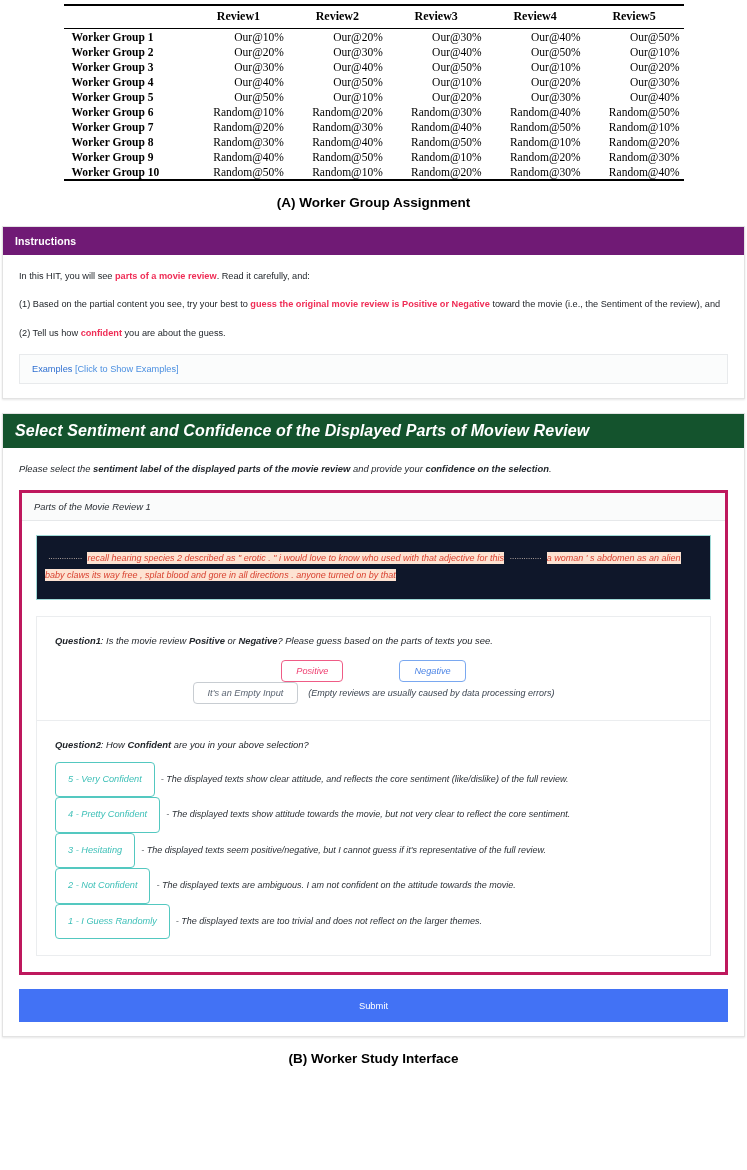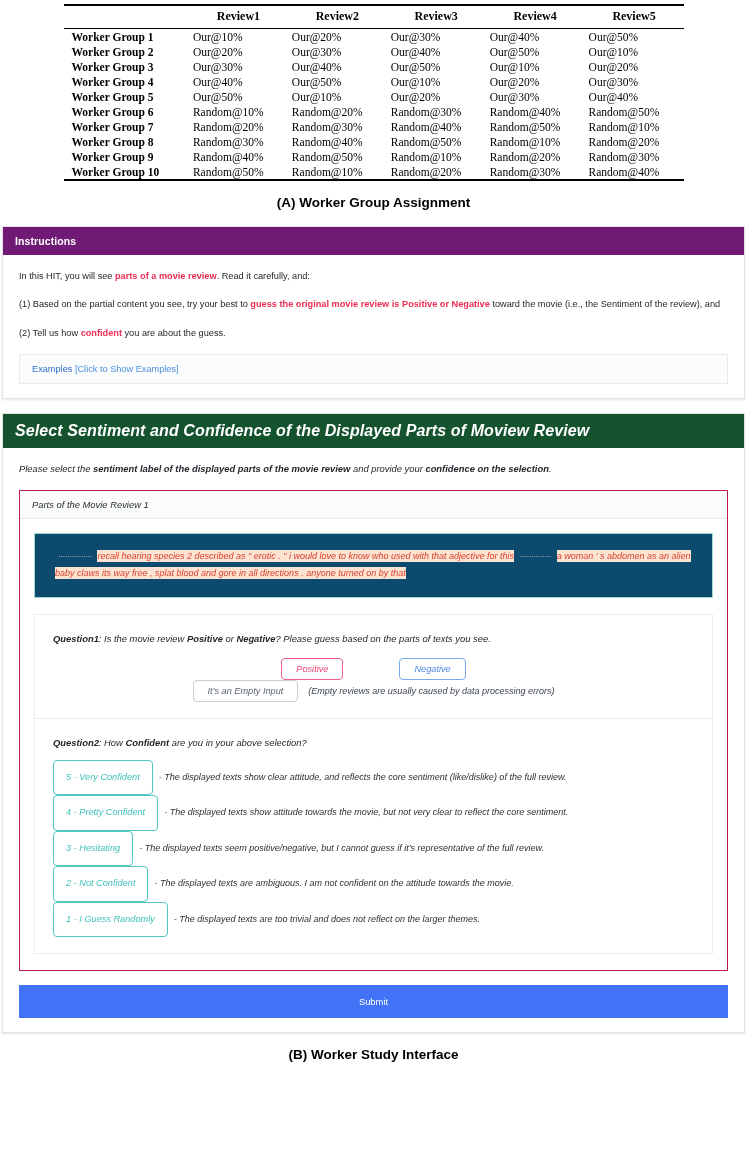--- a/index.html
+++ b/index.html
@@ -22,21 +22,21 @@
     color: #000;
   }
   table.wg thead th {
     font-weight: bold;
     text-align: center;
     padding: 3px 4px 4px 4px;
     font-size: 12px;
   }
   table.wg thead th.rowhead { text-align: left; }
   table.wg tbody td {
-    text-align: left;
+    text-align: right;
     padding: 1.5px 4px;
     white-space: nowrap;
   }
   table.wg tbody td.rowhead {
     text-align: left;
     font-weight: bold;
     padding-left: 8px;
   }
   .rule-top   { border-top: 2px solid #000; }
   .rule-mid   { border-bottom: 1px solid #000; }
@@ -96,37 +96,37 @@
   .lead {
     font-size: 9.4px;
     font-style: italic;
     color: #23272c;
     margin: 0 0 14px 0;
     line-height: 1.5;
   }
   .lead b { font-style: italic; font-weight: bold; margin-top: 12px; }
 
   .review-card {
-    border: 1px solid #be185d;
+    border: 3px solid #be185d;
     background: #fff;
   }
   .review-card-head {
     background: #fafbfb;
     border-bottom: 1px solid #e6e8ea;
     padding: 8px 12px;
     font-size: 9.4px;
     font-style: italic;
     color: #2b3036;
   }
   .review-card-body { padding: 14px 14px 16px 14px; }
 
   .review-text-box {
     border: 1px solid #9fd9d6;
-    background: #0c4a6e;
-    padding: 14px 20px;
+    background: #0f172a;
+    padding: 14px 8px;
     line-height: 1.95;
     font-size: 9px;
     font-style: italic;
     color: #e04a3f;
   }
   .tok {
     background: #fde3d2;
     color: #d8402f;
     font-style: italic;
     padding: 1px 0;

